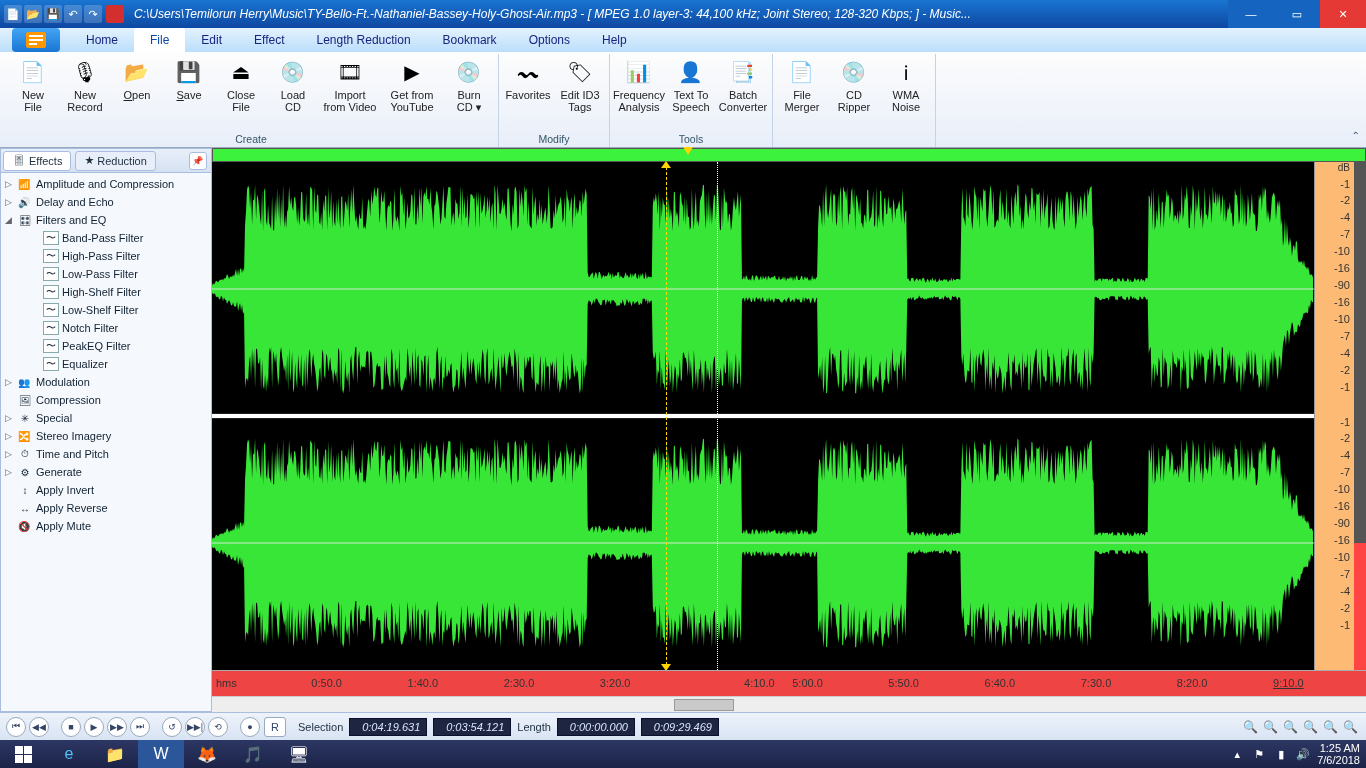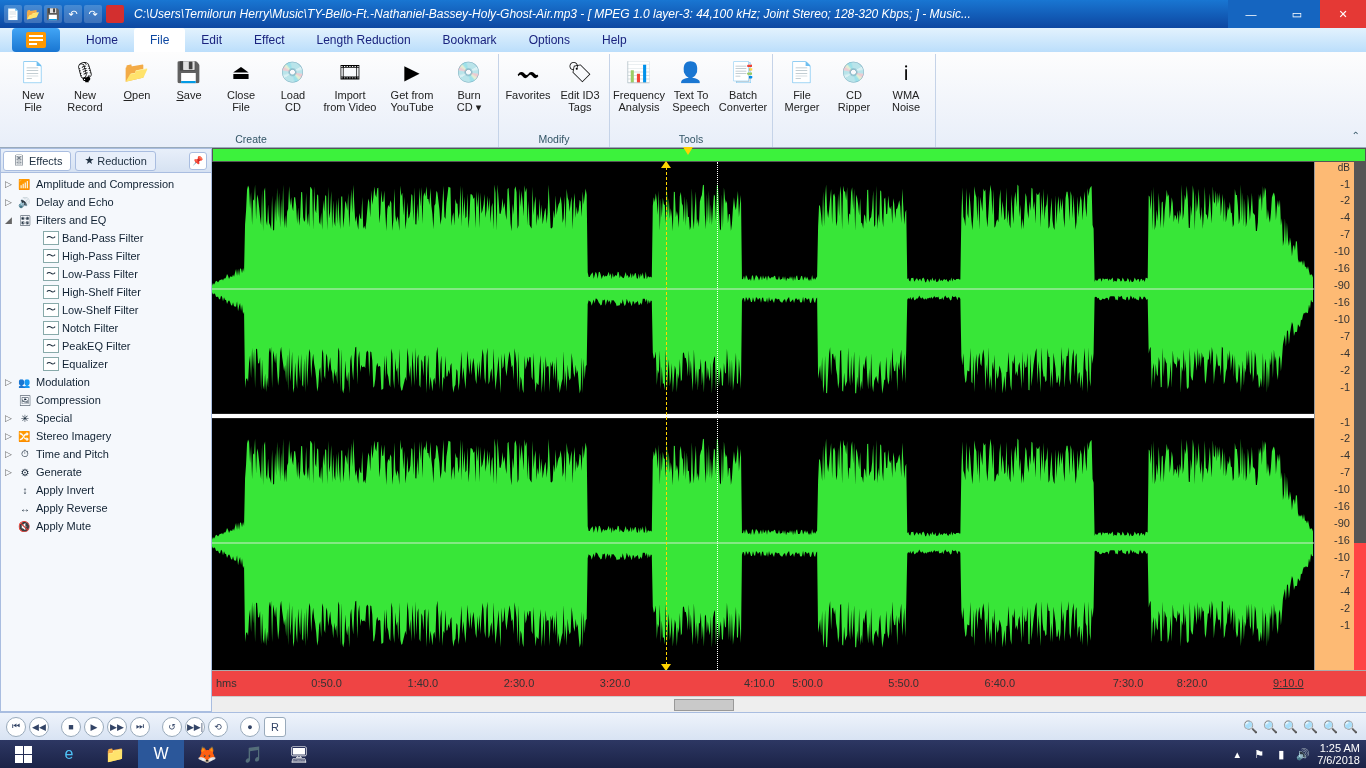--- a/index.html
+++ b/index.html
@@ -409,21 +409,21 @@
     <div class="timeline" id="timeline">
       <span class="tl-unit">hms</span>
     <span class="tl-lbl" style="left: 8.33333%;">0:50.0</span>
         <span class="tl-lbl" style="left: 16.6667%;">1:40.0</span>
         <span class="tl-lbl" style="left: 25%;">2:30.0</span>
         <span class="tl-lbl" style="left: 33.3333%;">3:20.0</span>
         <span class="tl-lbl" style="left: 41.6667%; margin-left: 48px;">4:10.0</span>
         <span class="tl-lbl" style="left: 50%;">5:00.0</span>
         <span class="tl-lbl" style="left: 58.3333%;">5:50.0</span>
         <span class="tl-lbl" style="left: 66.6667%;">6:40.0</span>
-        <span class="tl-lbl" style="left: 75%; margin-left: 32px;">7:30.0</span>
+        <span class="tl-lbl" style="left: 75%;">7:30.0</span>
         <span class="tl-lbl" style="left: 83.3333%;">8:20.0</span>
         <span class="tl-lbl" style="left: 91.6667%; text-decoration: underline;">9:10.0</span>
       </div>
     <div class="hscroll">
         <div class="thumb"></div>
       </div>
   </div>
 </div>
 
 <div class="appstatus">
@@ -438,20 +438,28 @@
       <div class="sep"></div>
       <div class="trans-btn">↺</div>
       <div class="trans-btn">▶▶|</div>
       <div class="trans-btn">⟲</div>
       <div class="sep"></div>
       <div class="trans-btn">●</div>
     </div>
   <div class="trans-btn" style="border-radius:3px;width:22px">
       <span>R</span>
     </div>
+  <div class="lbls">
+    <span>Selection</span>
+    <span class="val">0:04:19.631</span>
+    <span class="val">0:03:54.121</span>
+    <span>Length</span>
+    <span class="val">0:00:00.000</span>
+    <span class="val">0:09:29.469</span>
+  </div>
   <div class="zoom" id="zoom">
       <span>🔍</span>
       <span>🔍</span>
       <span>🔍</span>
       <span>🔍</span>
       <span>🔍</span>
       <span>🔍</span>
     </div>
 </div>
 

